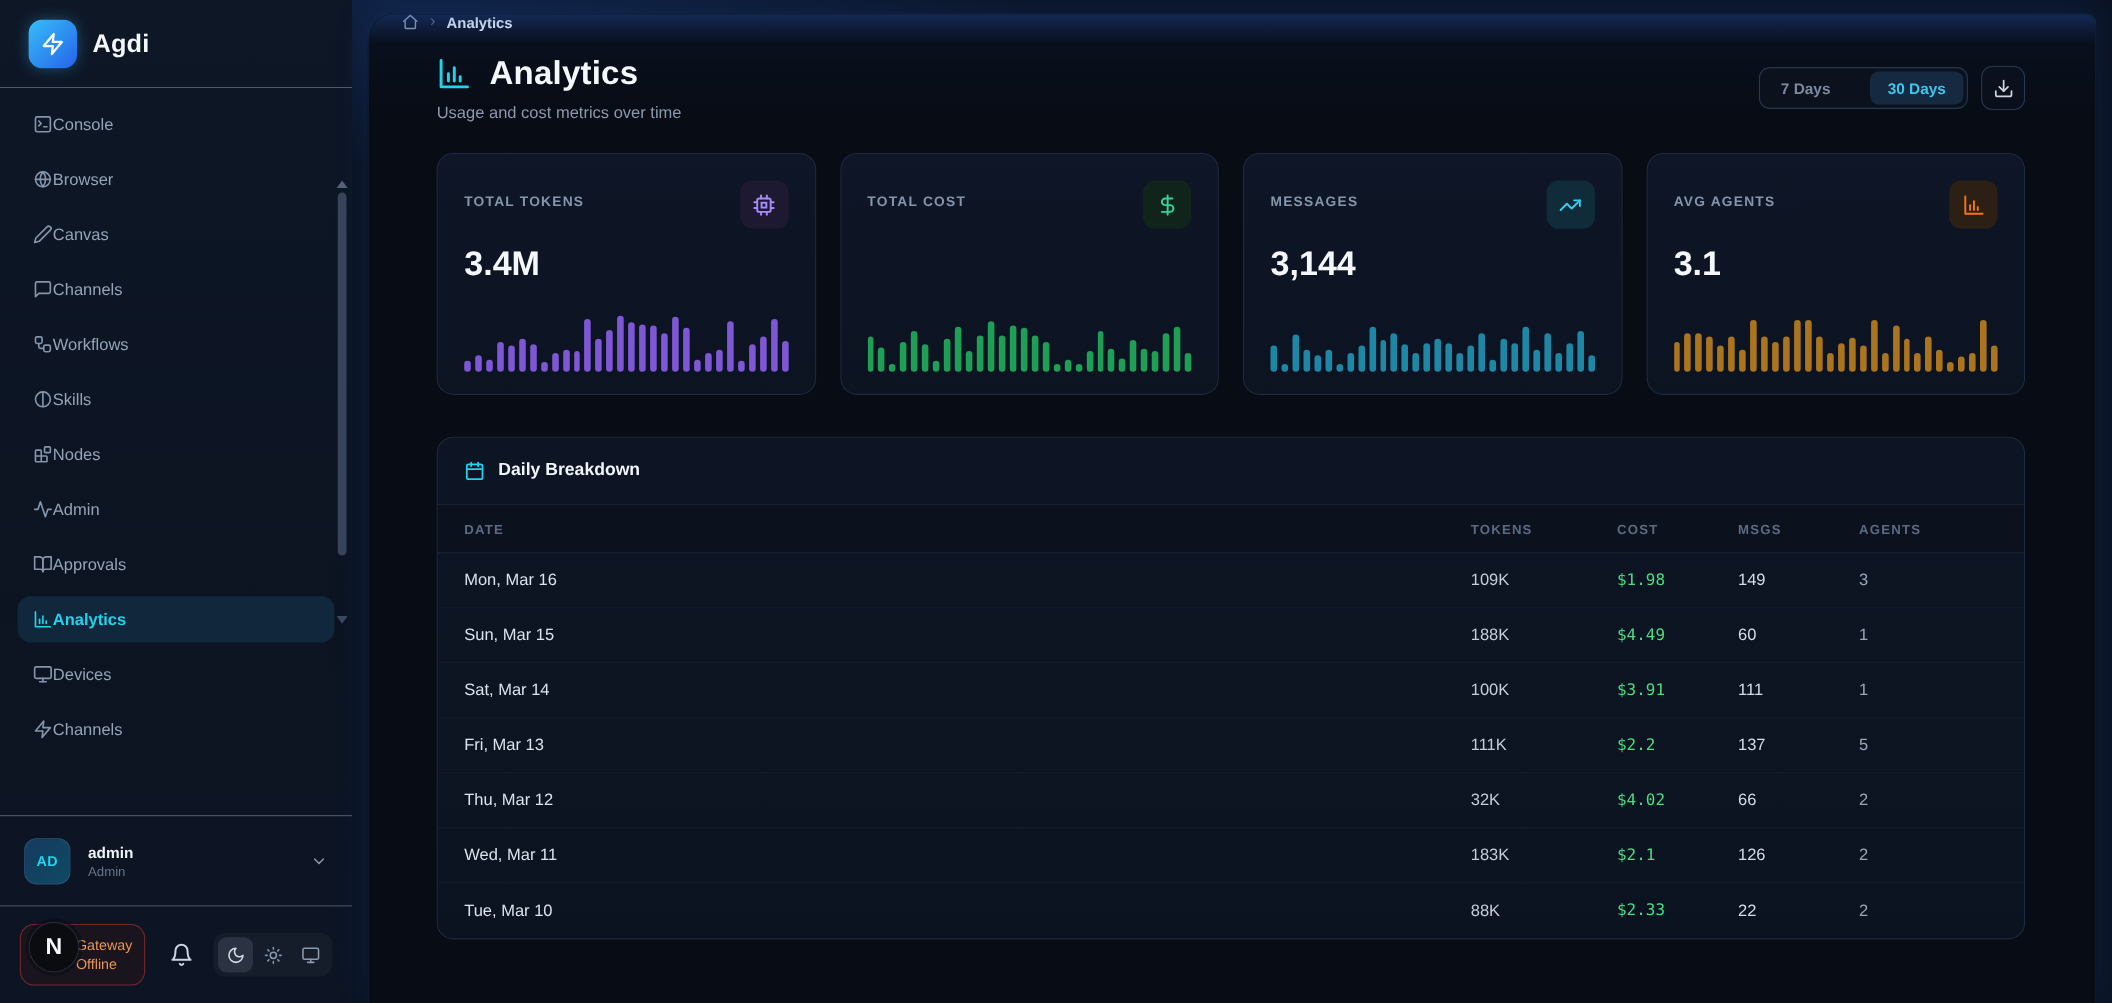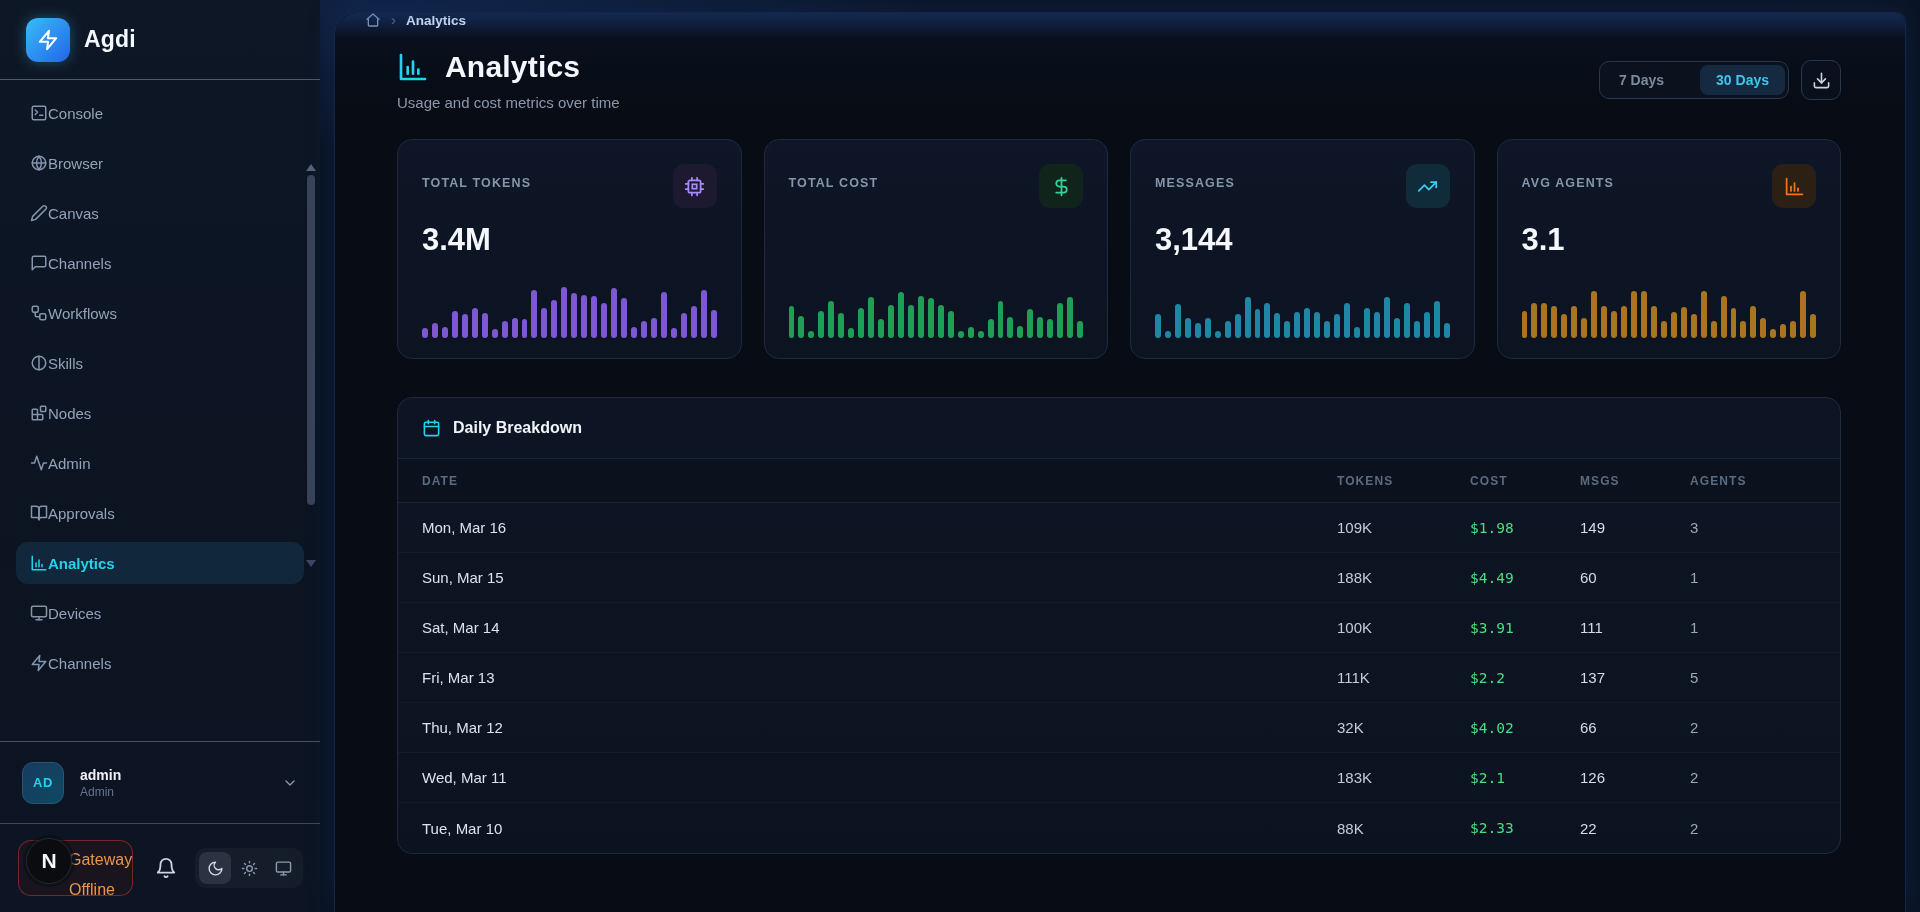--- a/index.html
+++ b/index.html
@@ -56,21 +56,21 @@
   .user-meta { flex:1; }
   .user-name { font-size:14px; font-weight:700; color:#eef2f7; }
   .user-role { font-size:12px; color:#64748b; margin-top:2px; }
 
   .bottom-row { height:89px; border-top:1px solid rgba(160,173,192,.35);
     display:flex; align-items:center; padding:0 18px; position:relative; }
   .gw-badge { width:122px; height:56px; border-radius:13px;
     border:1px solid rgba(150,45,45,.75); background:rgba(52,20,22,.35);
     display:flex; flex-direction:column; justify-content:center;
     padding-left:50px; cursor:pointer; }
-  .gw-badge span { font-size:16px; color:#e8964f; line-height:17px;margin-top:13px; }
+  .gw-badge span { font-size:13px; color:#e8964f; line-height:17px; }
   .n-overlay { position:absolute; left:26px; top:14px; width:46px; height:46px; border-radius:50%;
     background:#0a0c10; border:1px solid #232a35; display:flex; align-items:center; justify-content:center;
     color:#f5f7fa; font-size:21px; font-weight:700; box-shadow:0 0 0 3px rgba(10,12,16,.55); }
   .bell-btn { margin-left:22px; background:none; border:none; cursor:pointer; }
   .theme-group { margin-left:18px; background:#151c2a; border-radius:11px; padding:4px;
     display:flex; gap:2px; }
   .theme-btn { width:32px; height:32px; border-radius:8px; border:none; background:transparent;
     display:flex; align-items:center; justify-content:center; cursor:pointer; }
   .theme-btn.active { background:#2b3342; }
 

